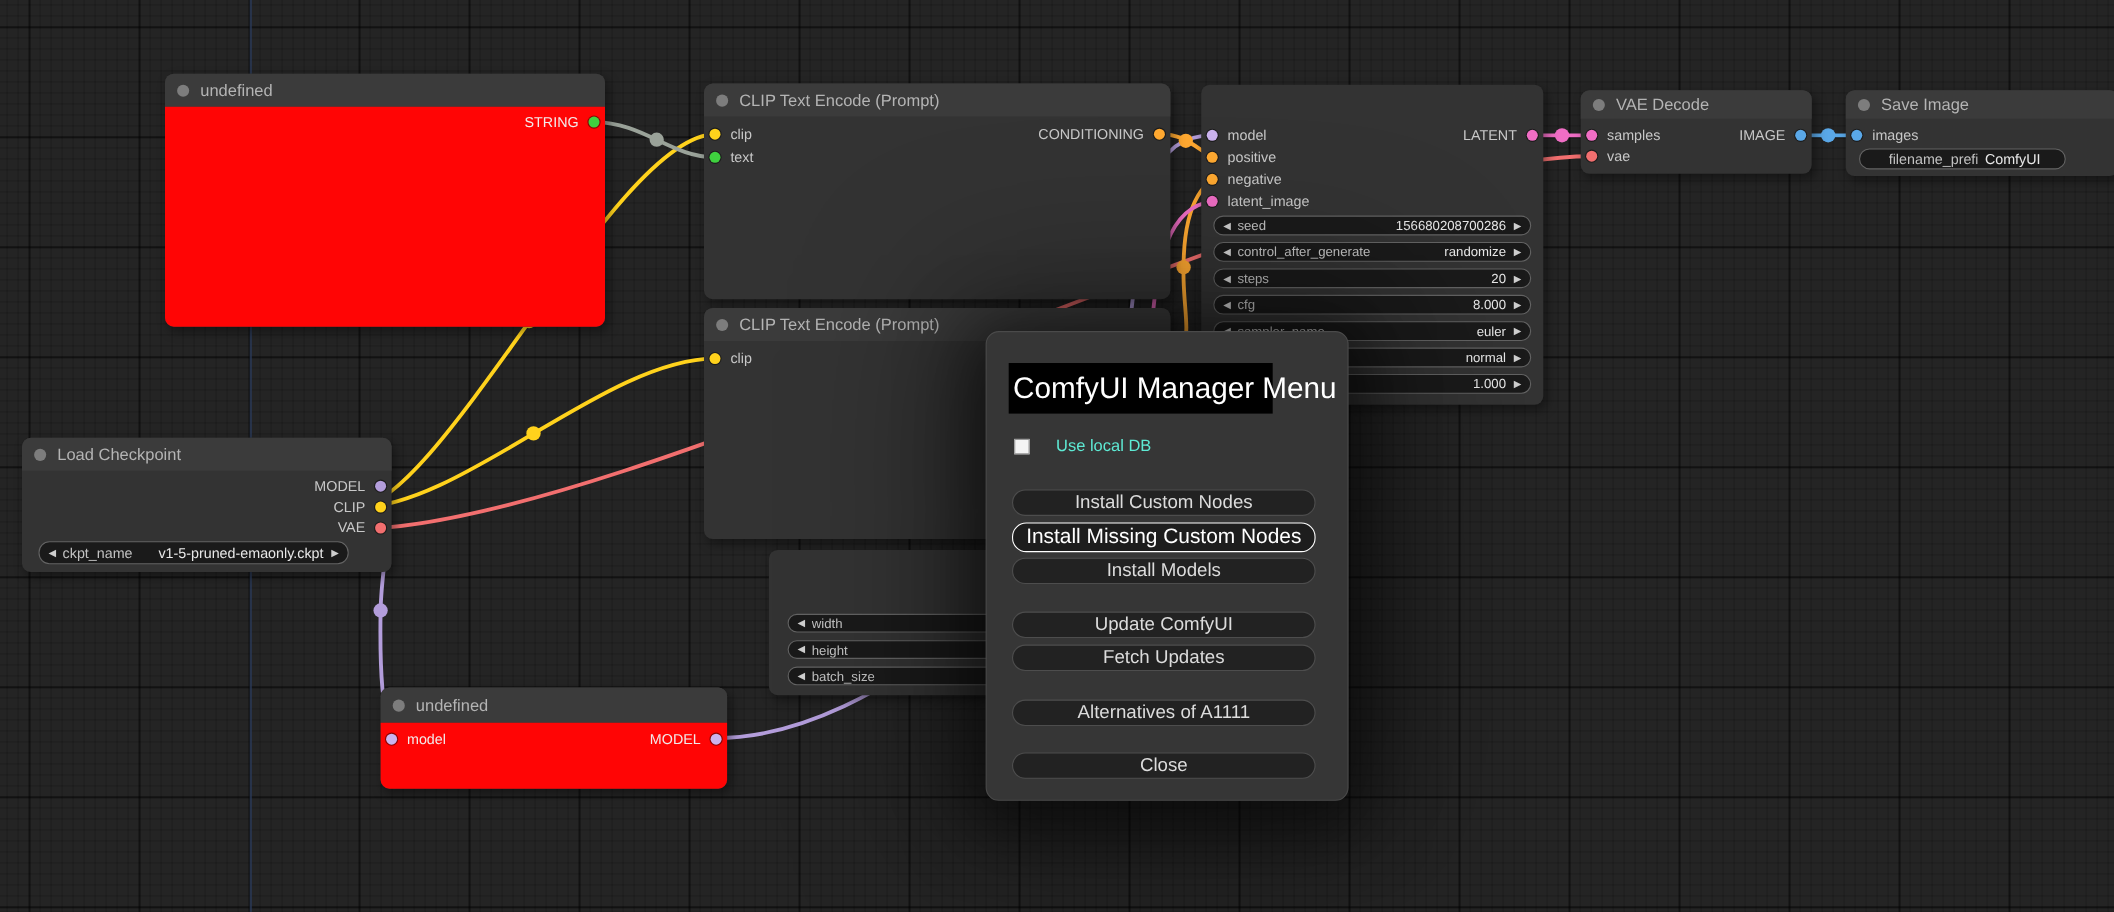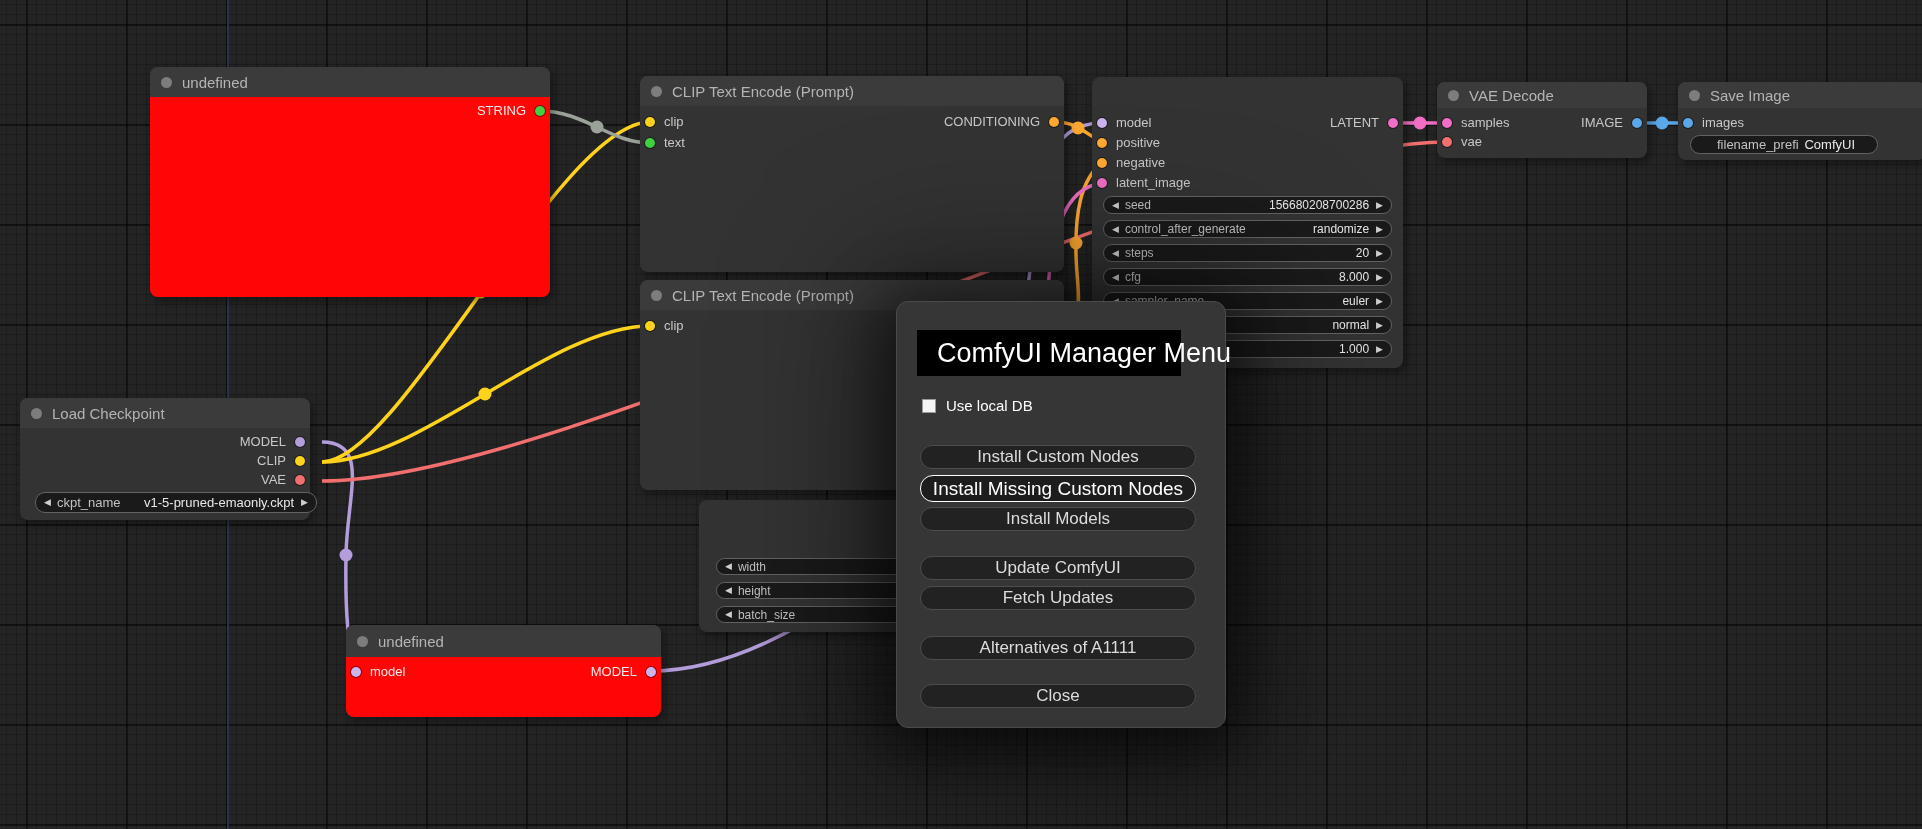--- a/index.html
+++ b/index.html
@@ -42,25 +42,25 @@
   .widget.no-arrows .wlabel{margin-left:18px;}
   .widget.no-arrows .wvalue{margin-right:14px;}
 
   .textbox{position:absolute;background:#181818;border-radius:4px;color:#b9b9b9;
         font-size:13px;padding:5px 8px;box-sizing:border-box;overflow:hidden;}
 
   
   .manager-menu{position:absolute;left:896px;top:301px;width:330px;height:427px;z-index:10;
         background:#363636;border:1px solid #4a4a4a;border-radius:12px;box-sizing:border-box;
         box-shadow:0 12px 60px 14px rgba(0,0,0,0.55), 0 0 140px 40px rgba(0,0,0,0.35);}
-  .mm-title{margin:28px 0 0 20px;width:264px;height:46px;line-height:46px;background:#000;
-        color:#fff;font-size:27px;padding-left:20px;box-sizing:border-box;white-space:nowrap;}
+  .mm-title{margin:28px 0 0 20px;width:240px;height:46px;line-height:46px;background:#000;
+        color:#fff;font-size:27px;padding-left:4px;box-sizing:border-box;white-space:nowrap;}
   .mm-checkrow{margin:21px 0 0 25px;display:flex;align-items:center;}
   .mm-checkbox{width:14px;height:14px;background:#f4f4f4;border:1px solid #9a9a9a;box-sizing:border-box;}
-  .mm-checklabel{margin-left:10px;color:#ffffff;font-size:15px;}
+  .mm-checklabel{margin-left:24px;color:#5eead4;font-size:15px;}
   .mm-buttons{margin:31px 0 0 23px;width:276px;display:flex;flex-direction:column;}
   .mm-btn{height:24px;background:#222222;border:1px solid #4d4d4d;border-radius:12px;
         color:#dcdcdc;font-size:17px;font-family:"Liberation Sans",sans-serif;
         display:flex;align-items:center;justify-content:center;box-sizing:border-box;white-space:nowrap;}
   .mm-btn.highlight{height:27px;border:1px solid #ffffff;border-radius:13px;color:#ffffff;
         font-size:19px;background:#1d1d1d;}
 </style>
 </head>
 <body>
 
@@ -167,21 +167,21 @@
     <div class="slot in on-red" style="top:37px;">
       <span class="dot" style="background:#cbb3ee;"></span>
       <span>model</span>
     </div>
     <div class="slot out on-red" style="top:37px;">
       <span>MODEL</span>
       <span class="dot" style="background:#cbb3ee;"></span>
     </div>
   </div>
 
-  <div class="node" style="left:20px;top:398px;width:290px;height:122px;">
+  <div class="node" style="left:20px;top:398px;width:336px;height:122px;">
     <div class="node-header">
       <span class="collapse-dot"></span>
       <span class="node-title">Load Checkpoint</span>
     </div>
     <div class="slot out" style="top:34px;">
       <span>MODEL</span>
       <span class="dot" style="background:#b39ddb;"></span>
     </div>
     <div class="slot out" style="top:53px;">
       <span>CLIP</span>

